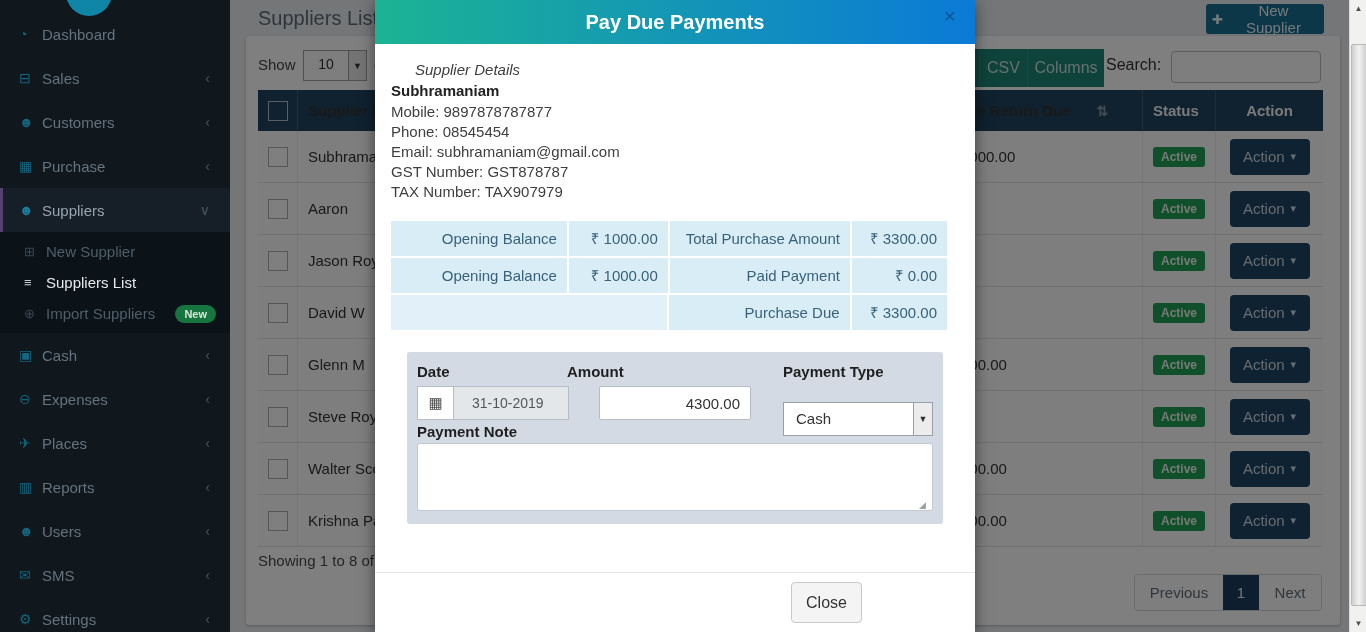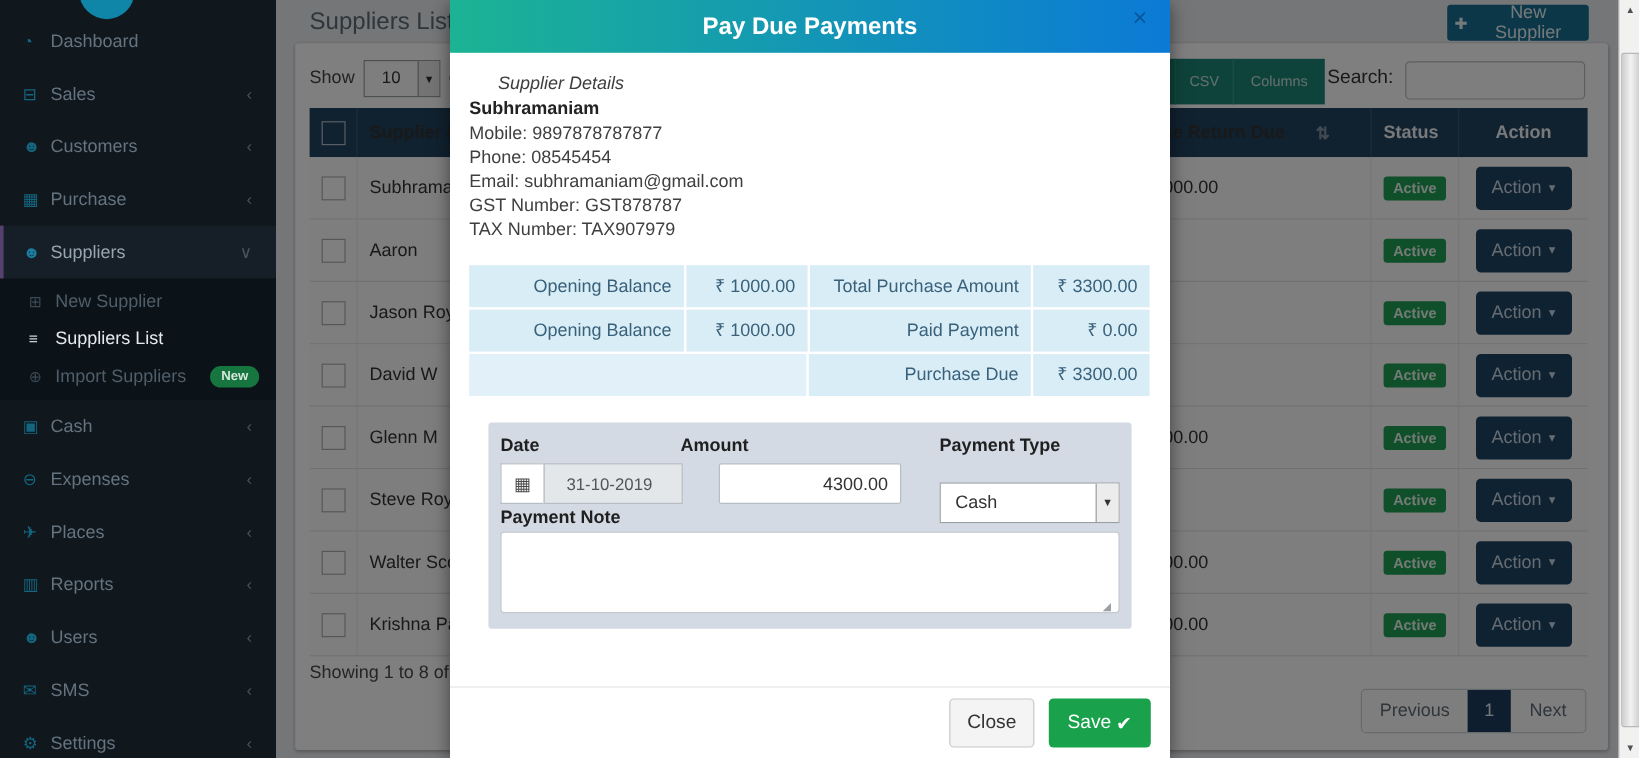--- a/index.html
+++ b/index.html
@@ -30,21 +30,21 @@
   .btn-new-supplier .plus{font-size:13px;}
   .card{position:absolute;left:16px;top:36px;width:1094px;height:589px;background:#fff;border-radius:3px;box-shadow:0 1px 3px rgba(0,0,0,.25);}
 
   .show-label{position:absolute;left:12px;top:20px;font-size:15px;color:#444;}
   .len-select{position:absolute;left:57px;top:14px;width:62px;height:29px;background:#fdfdfd;border:1px solid #9aa0a6;display:flex;cursor:pointer;}
   .len-select .val{flex:1;text-align:center;font-size:14px;color:#333;line-height:27px;}
   .len-select .caretbox{width:17px;background:#e8e8e8;border-left:1px solid #9aa0a6;font-size:9px;color:#333;display:flex;align-items:center;justify-content:center;}
   .entries-suffix{position:absolute;left:128px;top:20px;font-size:15px;color:#444;}
 
   .export-group{position:absolute;left:688px;top:13px;display:flex;height:38px;}
-  .tbtn{background:#1c8676;color:rgba(255,255,255,.75);font-size:12px;border:none;border-right:1px solid #2a9684;
+  .tbtn{background:#1c8676;color:rgba(255,255,255,.75);font-size:16px;border:none;border-right:1px solid #2a9684;
     display:flex;align-items:center;justify-content:center;cursor:pointer;}
   .tbtn.stub{width:46px;}
   .tbtn.csv{width:48px;}
   .tbtn.cols{width:76px;border-right:none;}
   .search-label{position:absolute;left:860px;top:20px;font-size:16px;color:#333;}
   .search-input{position:absolute;left:925px;top:15px;width:150px;height:32px;border:1px solid #bbb;border-radius:4px;background:#fdfdfd;box-sizing:border-box;padding:0 8px;font-size:14px;}
 
   .table{position:absolute;left:12px;top:54px;width:1065px;}
   .thr{display:flex;height:41px;background:#20425f;color:#eef2f6;font-weight:bold;font-size:15px;align-items:center;}
   .thr>div{border-right:1px solid rgba(255,255,255,.12);height:100%;display:flex;align-items:center;box-sizing:border-box;}
@@ -80,21 +80,21 @@
   .modal-header{position:absolute;left:0;top:0;width:100%;height:44px;background:linear-gradient(90deg,#1cb394,#0b7ad6);}
   .modal-title{text-align:center;line-height:44px;color:#fff;font-size:20px;font-weight:bold;}
   .modal-close{position:absolute;right:13px;top:3px;font-size:21px;color:rgba(6,52,108,.55);cursor:pointer;background:none;border:none;}
   .details-heading{position:absolute;left:16px;top:61px;font-style:italic;font-size:15px;color:#3e3e3e;margin-left:24px;}
   .supplier-name{position:absolute;left:16px;top:82px;font-size:15px;font-weight:bold;color:#222;}
   .contact{position:absolute;left:16px;font-size:15px;color:#3f3f3f;}
 
   .btable{position:absolute;left:16px;top:221px;width:568px;}
   .brow{display:flex;margin-bottom:2px;}
   .bcell{background:#d9edf7;height:35px;line-height:35px;font-size:15px;color:#39617a;text-align:right;padding-right:10px;box-sizing:border-box;margin-right:2px;}
-  .bc1{width:180px;padding-left:45px;} .bc2{width:102px;} .bc3{width:186px;} .bc4{width:98px;margin-right:1px;}
+  .bc1{width:180px;padding-left:45px;} .bc2{width:102px;} .bc3{width:186px;} .bc4{width:98px;margin-right:12px;}
   .bmerged{width:284px;background:#e2f1f9;}
 
   .form-panel{position:absolute;left:32px;top:352px;width:536px;height:172px;background:#d4dae3;border-radius:3px;}
   .flabel{position:absolute;font-size:15px;font-weight:bold;color:#1f1f1f;}
   .date-group{position:absolute;left:10px;top:34px;display:flex;height:34px;}
   .date-addon{width:36px;background:#fff;border:1px solid #b7bdc4;border-right:none;display:flex;align-items:center;justify-content:center;color:#4a4a4a;font-size:15px;box-sizing:border-box;}
   .date-input{width:116px;height:34px;border:1px solid #b7bdc4;background:#e3e7ea;color:#555;font-size:14px;padding:0 18px;box-sizing:border-box;}
   .amount-input{position:absolute;left:192px;top:34px;width:152px;height:34px;border:1px solid #b7bdc4;border-radius:2px;background:#fff;
     text-align:right;font-size:15px;color:#333;padding:0 10px;box-sizing:border-box;}
   .ptype-select{position:absolute;left:376px;top:34px;width:150px;height:34px;background:#fff;border:1px solid #9aa0a6;display:flex;cursor:pointer;box-sizing:border-box;margin-top:16px;}
@@ -434,24 +434,20 @@
         <span class="caretbox">▼</span>
       </div>
 
       <span class="flabel" style="left:10px;top:71px">Payment Note</span>
       <textarea class="note-area" style=""></textarea>
       <span class="resize-grip">◢</span>
     </div>
 
     <div class="modal-footer">
       <button class="btn-close">Close</button>
-      <button class="btn-save">
-        <span>Save</span>
-        <span>✔</span>
-      </button>
     </div>
   </div>
 
   <div class="scrollbar">
     <div class="sb-btn sb-up">▲</div>
     <div class="sb-thumb"></div>
     <div class="sb-btn sb-down">▼</div>
   </div>
 
 </div>

